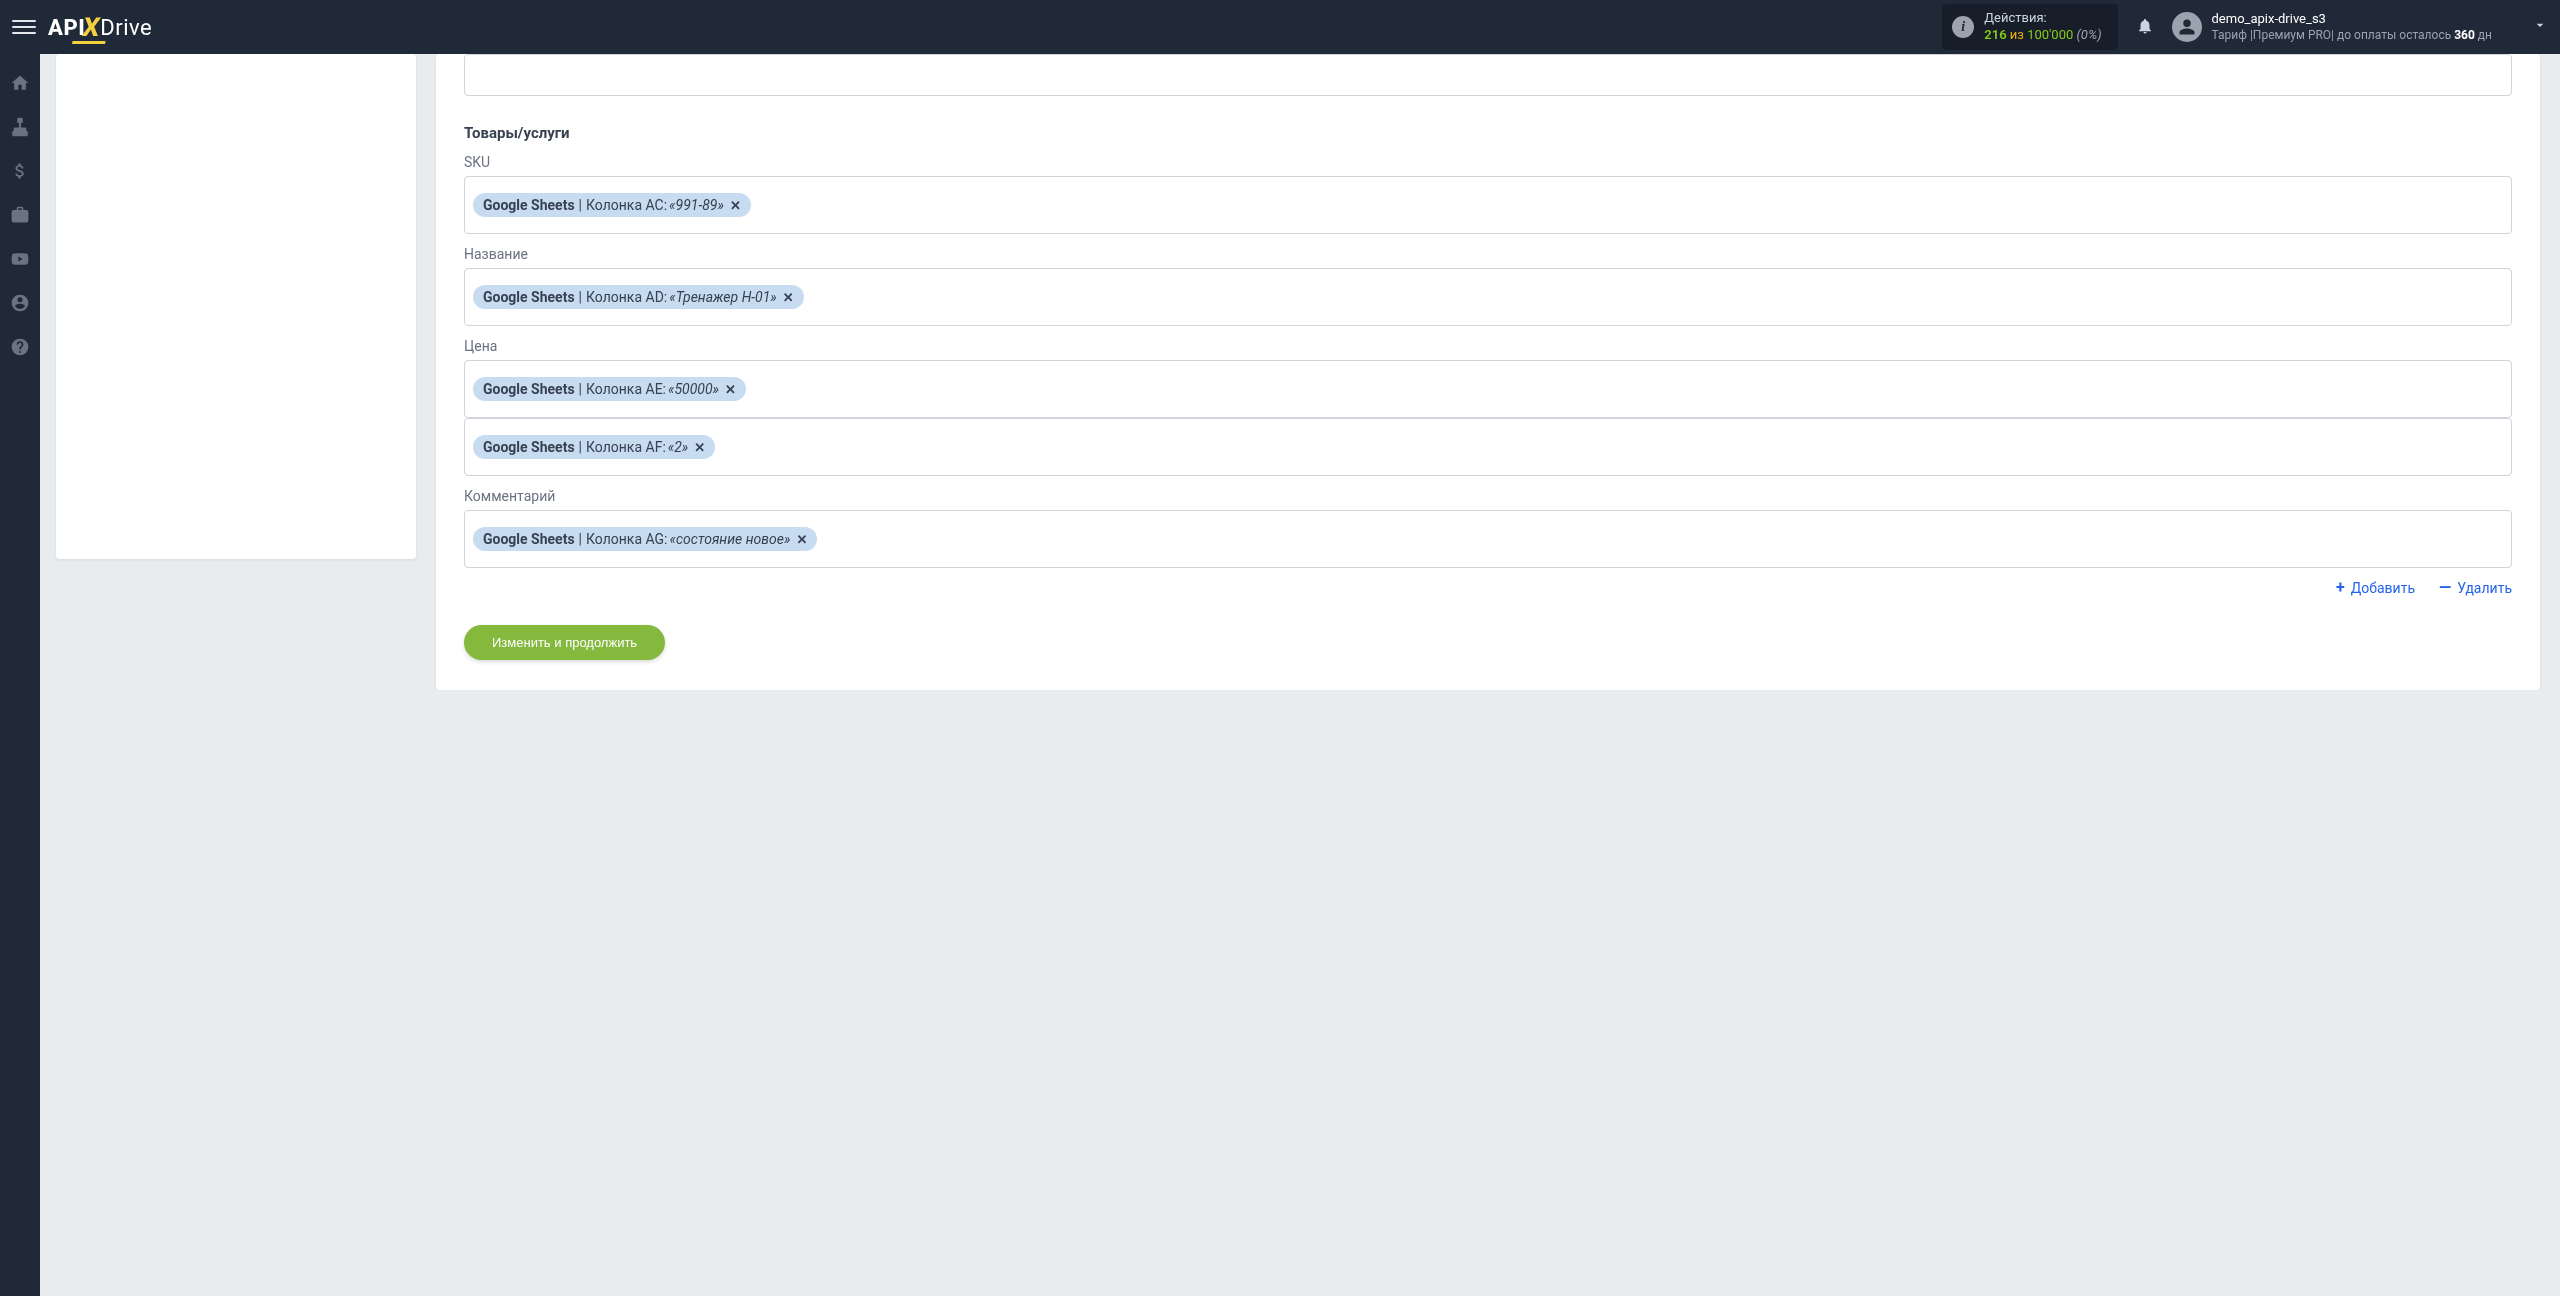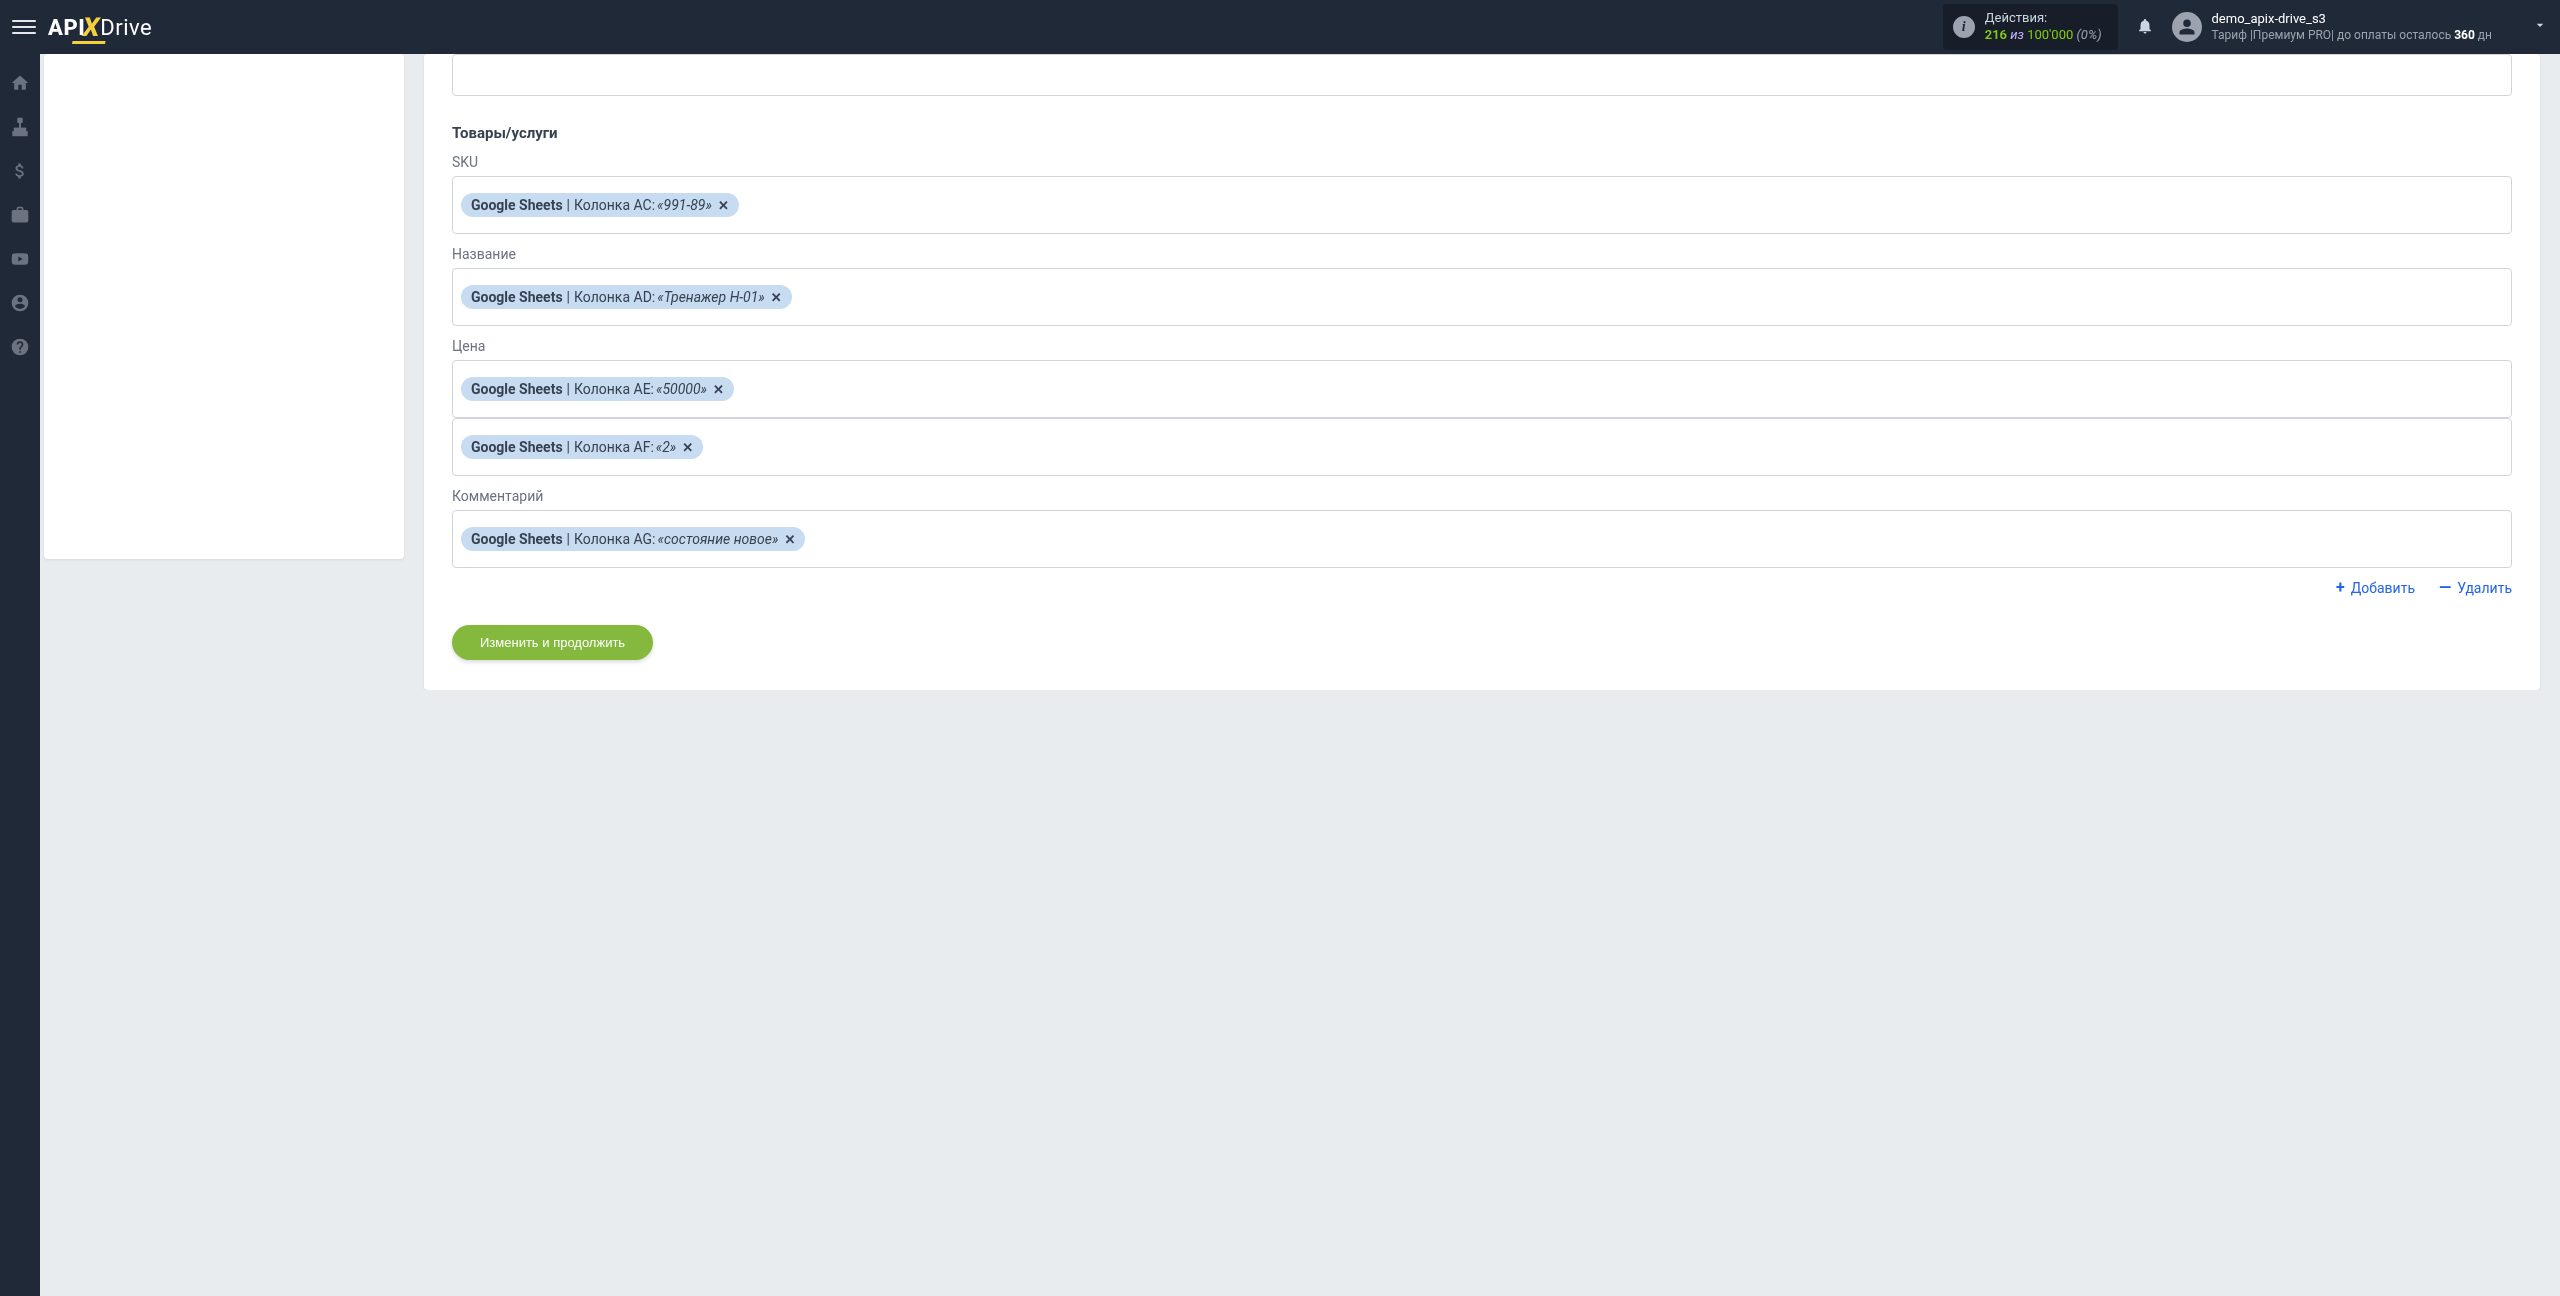--- a/index.html
+++ b/index.html
@@ -14,42 +14,42 @@
 .logo .x { color: #f4d03f; font-weight: 800; font-size: 26px; transform: skewX(-10deg); display: inline-block; margin: 0 -2px; position: relative; }
 .logo .x::after { content: ''; position: absolute; bottom: -2px; left: -8px; right: -8px; height: 3px; background: #f4d03f; }
 .logo .drive { color: #fff; font-weight: 400; margin-left: 2px; }
 
 .header-right { margin-left: auto; display: flex; align-items: center; gap: 18px; }
 .actions-box { background: rgba(0,0,0,0.25); border-radius: 4px; padding: 6px 16px 6px 10px; display: flex; align-items: center; gap: 10px; }
 .info-icon { width: 22px; height: 22px; border-radius: 50%; background: #9ca3af; color: #1f2937; display: flex; align-items: center; justify-content: center; font-weight: 700; font-style: italic; font-family: Georgia, serif; font-size: 14px; }
 .actions-text { font-size: 13px; line-height: 1.3; }
 .actions-text .line1 { color: #cbd5e1; }
 .actions-text .count { color: #84cc16; font-weight: 600; }
-.actions-text .of { color: #c4b5fd; font-style: italic; }
+.actions-text .of { color: #eab308; }
 .actions-text .total { color: #84cc16; }
 .actions-text .pct { color: #9ca3af; font-style: italic; }
 
 .bell-icon { width: 18px; height: 18px; fill: #cbd5e1; cursor: pointer; }
 .user-block { display: flex; align-items: center; gap: 10px; cursor: pointer; }
 .avatar { width: 30px; height: 30px; border-radius: 50%; background: #9ca3af; display: flex; align-items: center; justify-content: center; }
 .avatar svg { width: 18px; height: 18px; fill: #1f2937; }
 .user-info { font-size: 13px; line-height: 1.3; }
 .user-info .name { color: #fff; }
 .user-info .tariff { color: #9ca3af; font-size: 12px; }
 .user-info .days { color: #fff; font-weight: 700; }
 .chevron { margin-left: 30px; }
 .chevron svg { width: 16px; height: 16px; fill: #cbd5e1; }
 
 
 .sidebar { position: fixed; left: 0; top: 54px; bottom: 0; width: 40px; background: #1f2937; display: flex; flex-direction: column; align-items: center; padding-top: 18px; gap: 22px; }
 .sidebar-item { width: 22px; height: 22px; display: flex; align-items: center; justify-content: center; cursor: pointer; }
 .sidebar-item svg { width: 20px; height: 20px; fill: #6b7280; }
 
 
-.main { margin-left: 24px; padding: 0 20px; display: flex; gap: 20px; align-items: flex-start; border-radius: 11px; }
+.main { margin-left: 36px; padding: 0 20px; display: flex; gap: 20px; align-items: flex-start; border-radius: 11px; }
 .left-panel { width: 360px; background: #fff; border-radius: 4px; min-height: 505px; box-shadow: 0 1px 3px rgba(0,0,0,0.08); }
 .right-panel { flex: 1; background: #fff; border-radius: 4px; padding: 0 28px 30px 28px; box-shadow: 0 1px 3px rgba(0,0,0,0.08); }
 
 .field-box { border: 1px solid #d1d5db; border-radius: 4px; min-height: 36px; padding: 16px 8px; display: flex; flex-wrap: wrap; align-items: center; gap: 4px; background: #fff; }
 .field-label { color: #6b7280; font-size: 14px; margin: 12px 0 6px 0; }
 .section-title { font-weight: 700; color: #374151; font-size: 15px; margin: 28px 0 10px 0; }
 
 .tag { background: #c7dcf0; border-radius: 14px; padding: 4px 10px; display: inline-flex; align-items: center; gap: 2px; font-size: 14px; color: #374151; }
 .tag .bold { font-weight: 700; }
 .tag .sep { margin: 0 2px; }

